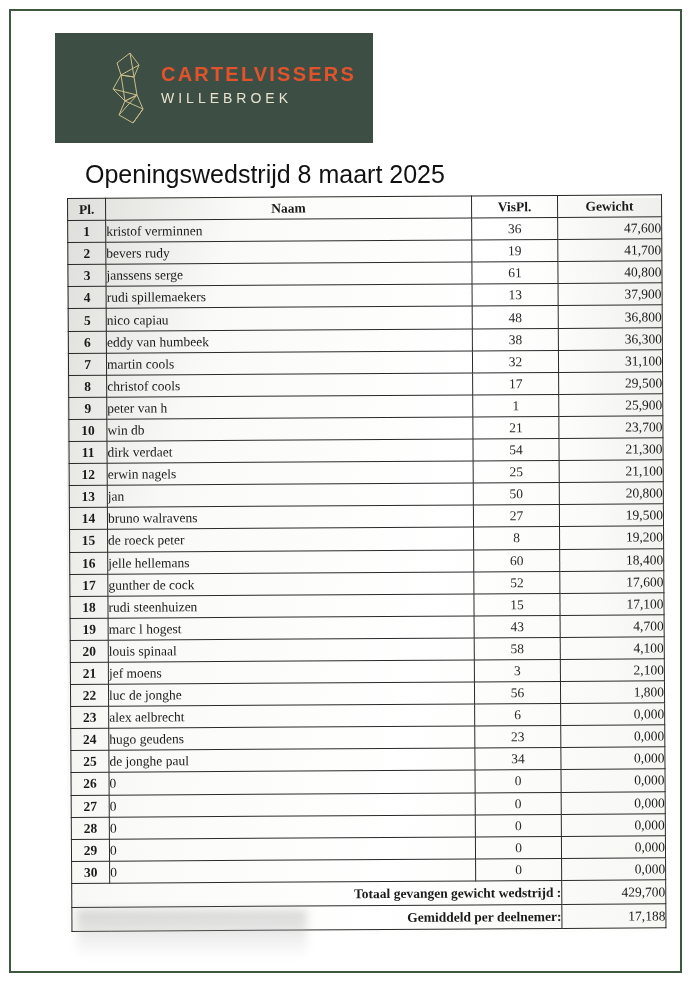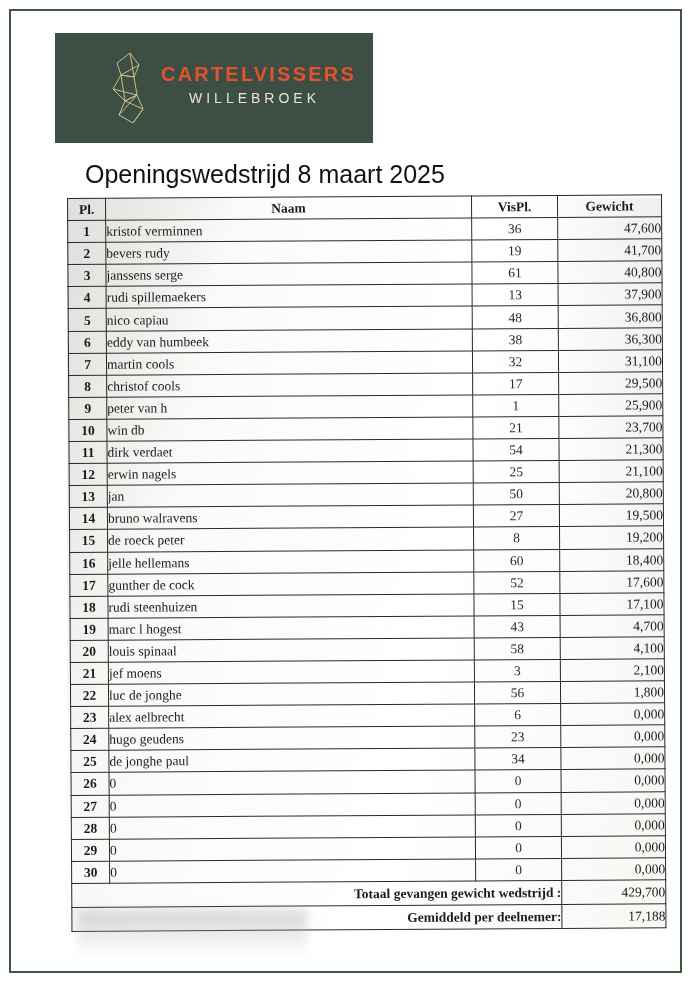--- a/index.html
+++ b/index.html
@@ -62,21 +62,20 @@
     font-weight: bold;
     line-height: 22px;
     font-family: "Liberation Sans", sans-serif;
   }
   .logo-sub {
     color: #e9e2cf;
     font-size: 14px;
     letter-spacing: 4px;
     margin-top: 5px;
     font-family: "Liberation Sans", sans-serif;
-    margin-left: 28px;
   }
   
   .doc-heading {
     margin-left: 56px;
     margin-top: 17px;
     font-size: 25px;
     color: #111111;
     font-family: "Liberation Sans", sans-serif;
     letter-spacing: 0px;
   }

